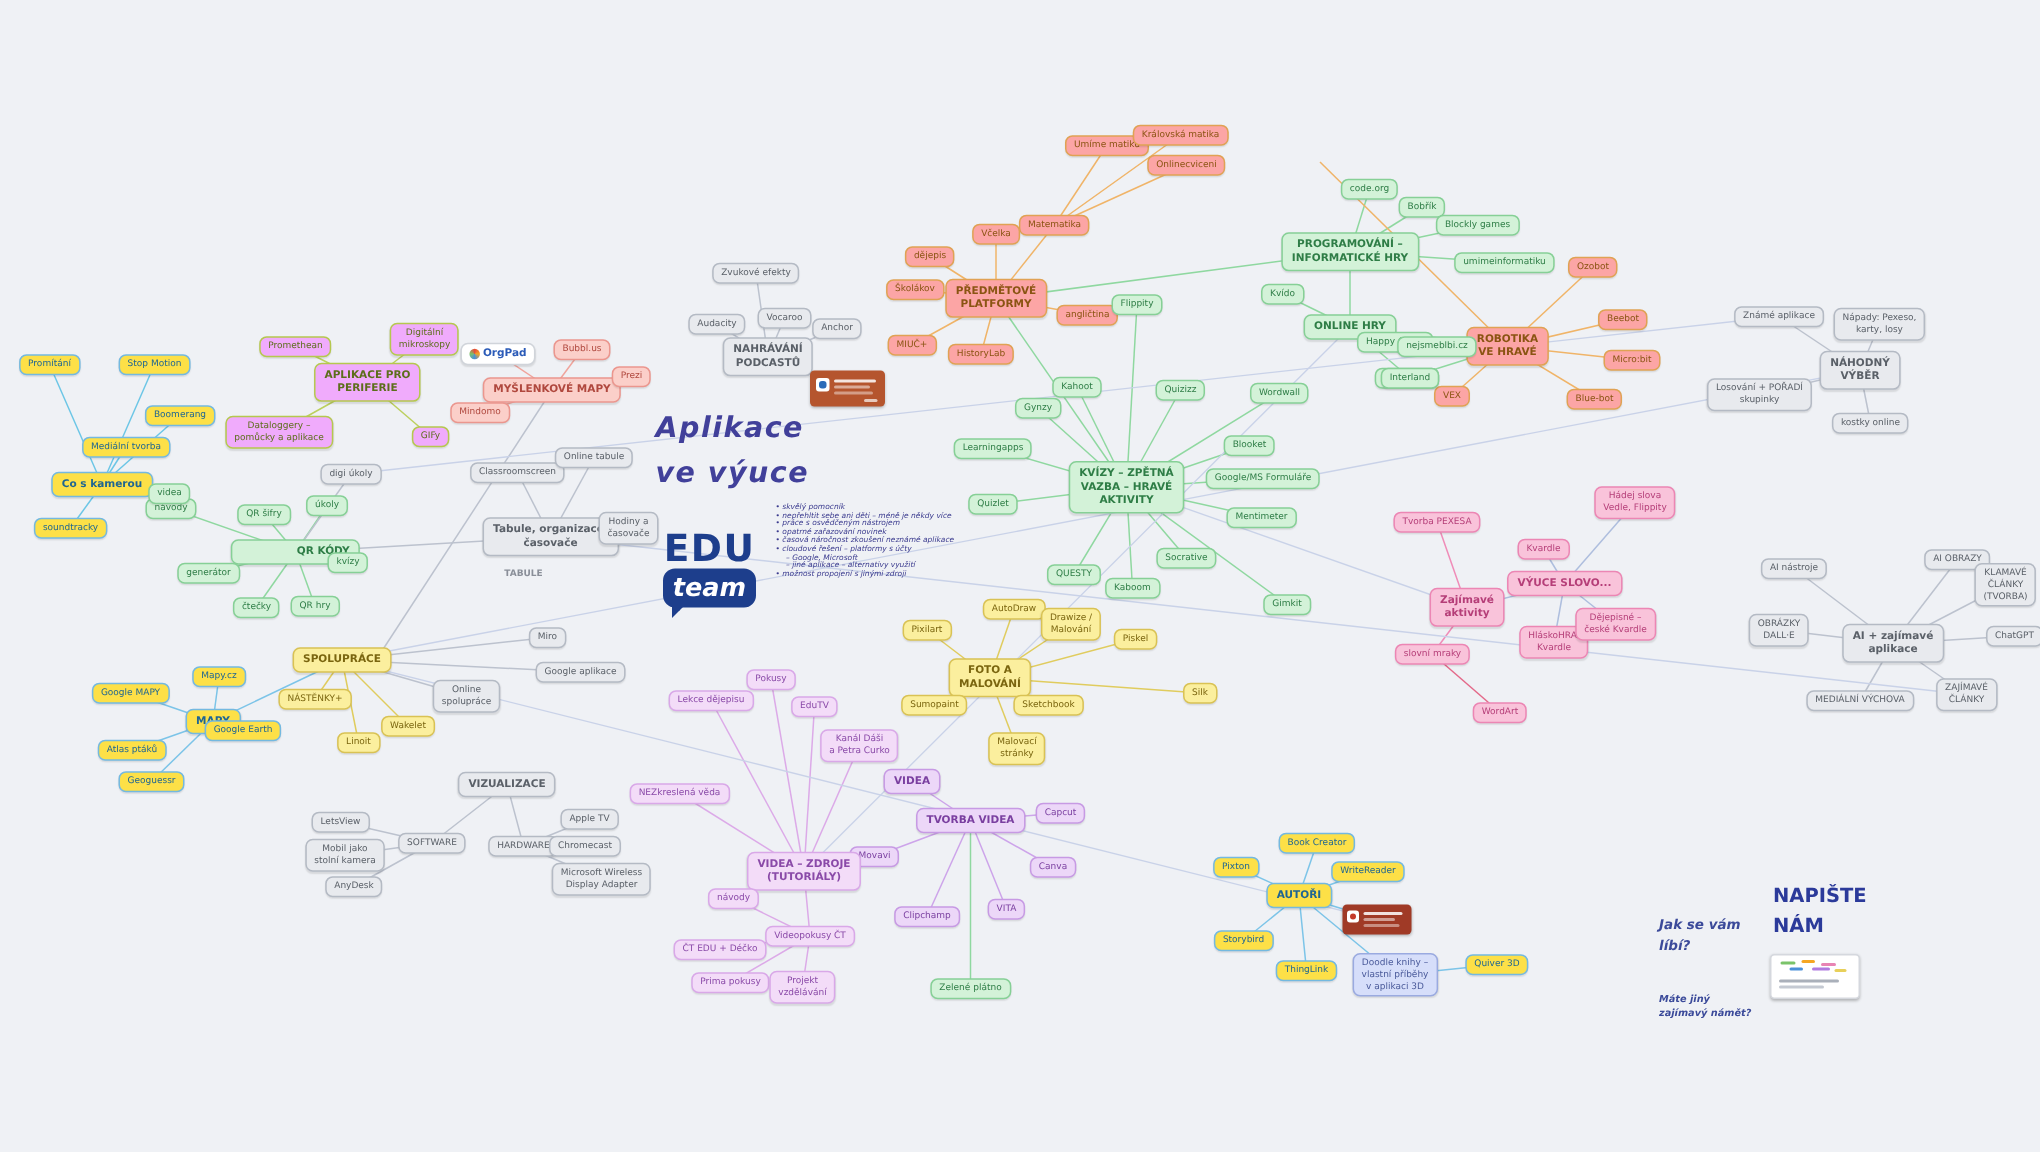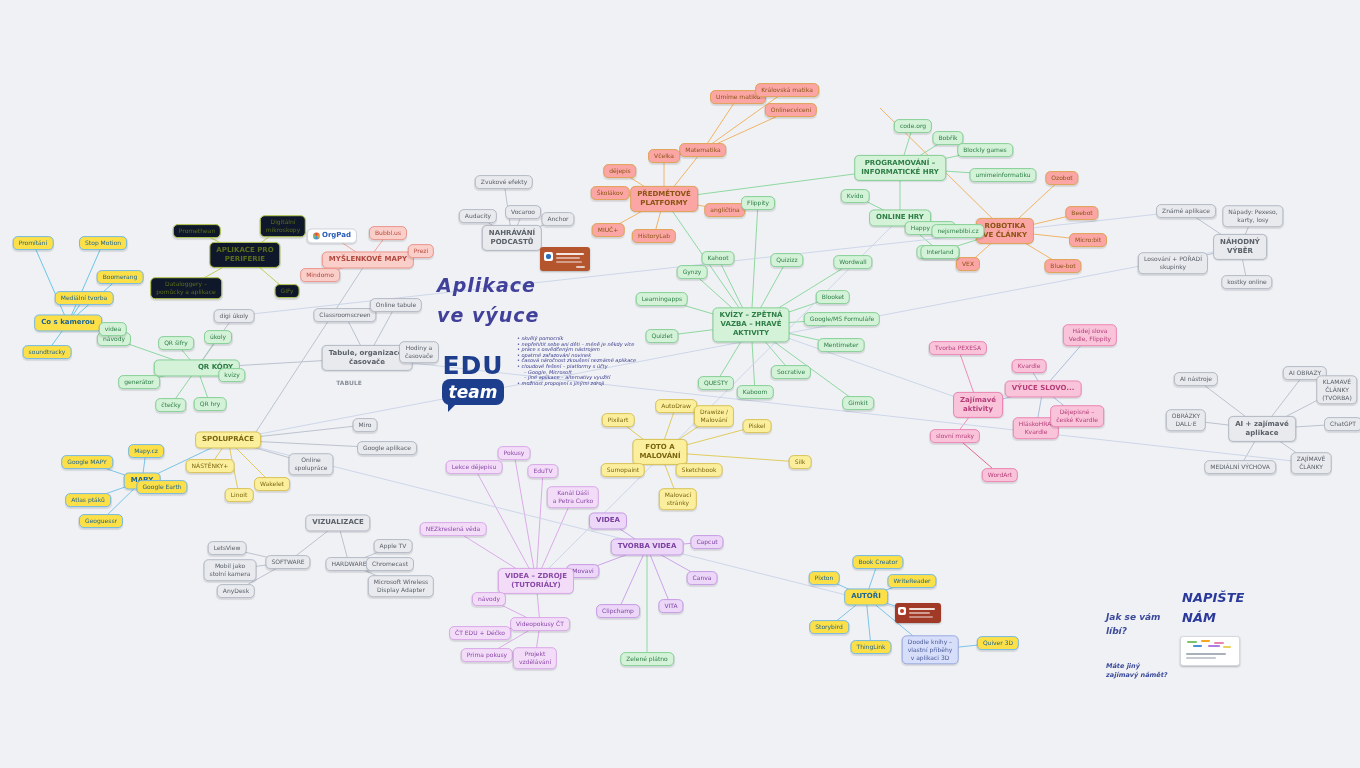--- a/index.html
+++ b/index.html
@@ -10,21 +10,21 @@
     border-radius:5px;padding:2px 5px;font-size:6px;line-height:1.3;
     white-space:pre-line;text-align:center;box-shadow:0 1px 1px rgba(0,0,0,.10);
     z-index:2;cursor:pointer;}
   .node.center{font-size:7px;font-weight:bold;padding:3px 6px;}
   .node.plain{background:none!important;border:none!important;box-shadow:none!important;
     font-weight:bold;color:#8a8f99!important;}
   .node.white{background:#fff;border-color:#d0d4da;}
   .g{background:#d3f2d8;border-color:#86d096;color:#2e7d46;}
   .o{background:#fca5a5;border-color:#e0a254;color:#8a5412;}
   .y{background:#fbef9e;border-color:#d9c254;color:#7a650f;}
-  .yg{background:#0f172a;border-color:#b5c84e;color:#5c6e1a;}
+  .yg{background:#f0abfc;border-color:#b5c84e;color:#5c6e1a;}
   .b{background:#fde047;border-color:#74b9e0;color:#1e6593;}
   .p{background:#f9c3da;border-color:#ec86b4;color:#b53e78;}
   .s{background:#fbcfc9;border-color:#eb968e;color:#b0483e;}
   .pu{background:#ecd7f8;border-color:#c79ae4;color:#7a3fa0;}
   .li{background:#f3dcf8;border-color:#d9a8e8;color:#8a4aa8;}
   .gr{background:#e8eaee;border-color:#b4bac4;color:#5a6068;}
   .pw{background:#d6defa;border-color:#9aaae0;color:#4a5a9a;}
   .orgpad-dot{display:inline-block;width:7px;height:7px;border-radius:50%;
     background:conic-gradient(#e84a3a,#f5a623,#4a90d9,#7ac36a,#e84a3a);
     vertical-align:middle;margin-right:2px;}
@@ -37,21 +37,21 @@
   .notes{position:absolute;left:517px;top:336px;width:150px;z-index:4;color:#3a3a8e;
     font-style:italic;font-size:5px;line-height:5.6px;}
   .notes .sub{padding-left:7px;}
   .edu-logo{position:absolute;left:442px;top:353px;z-index:4;width:62px;text-align:center;}
   .edu-top{font-size:25px;font-weight:900;color:#1d3e8c;letter-spacing:1px;line-height:26px;}
   .edu-bubble{position:relative;background:#1d3e8c;border-radius:8px;color:#fff;
     font-style:italic;font-weight:bold;font-size:17px;line-height:26px;}
   .edu-bubble:after{content:"";position:absolute;left:6px;bottom:-7px;
     border:5px solid transparent;border-top-color:#1d3e8c;border-left-color:#1d3e8c;}
   .footer-write{position:absolute;left:1182px;top:588px;z-index:4;color:#2b3a9a;
-    font-weight:bold;font-style:italic;font-size:13px;line-height:20px;}
+    font-weight:bold;font-size:13px;line-height:20px;}
   .footer-like{position:absolute;left:1106px;top:610px;z-index:4;color:#3b4a9a;
     font-weight:bold;font-style:italic;font-size:9px;line-height:14px;}
   .footer-q{position:absolute;left:1106px;top:662px;z-index:4;width:70px;color:#3b4a9a;
     font-weight:bold;font-style:italic;font-size:6.5px;line-height:9px;}
   .mini{position:absolute;border-radius:2px;}
 </style>
 </head>
 <body>
 
 <div id="map">
@@ -281,21 +281,21 @@
       <div class="node o" style="left: 654px; top: 236px;">HistoryLab</div>
       <div class="node o" style="left: 725px; top: 210px;">angličtina</div>
       <div class="node g" style="left: 758px; top: 203px;">Flippity</div>
       <div class="node g center" style="left: 900px; top: 168px;">PROGRAMOVÁNÍ –
 INFORMATICKÉ HRY</div>
       <div class="node g" style="left: 913px; top: 126px;">code.org</div>
       <div class="node g" style="left: 948px; top: 138px;">Bobřík</div>
       <div class="node g" style="left: 985px; top: 150px;">Blockly games</div>
       <div class="node g" style="left: 1003px; top: 175px;">umimeinformatiku</div>
       <div class="node o center" style="left: 1005px; top: 231px;">ROBOTIKA
-VE ČLÁNKY</div>
+VE HRAVÉ</div>
       <div class="node o" style="left: 1062px; top: 178px;">Ozobot</div>
       <div class="node o" style="left: 1082px; top: 213px;">Beebot</div>
       <div class="node o" style="left: 1088px; top: 240px;">Micro:bit</div>
       <div class="node o" style="left: 1063px; top: 266px;">Blue-bot</div>
       <div class="node o" style="left: 968px; top: 264px;">VEX</div>
       <div class="node g" style="left: 938px; top: 252px;">Scottie Go</div>
       <div class="node g center" style="left: 900px; top: 218px;">ONLINE HRY</div>
       <div class="node g" style="left: 855px; top: 196px;">Kvído</div>
       <div class="node g" style="left: 930px; top: 228px;">Happy Clicks</div>
       <div class="node g" style="left: 940px; top: 252px;">Interland</div>

